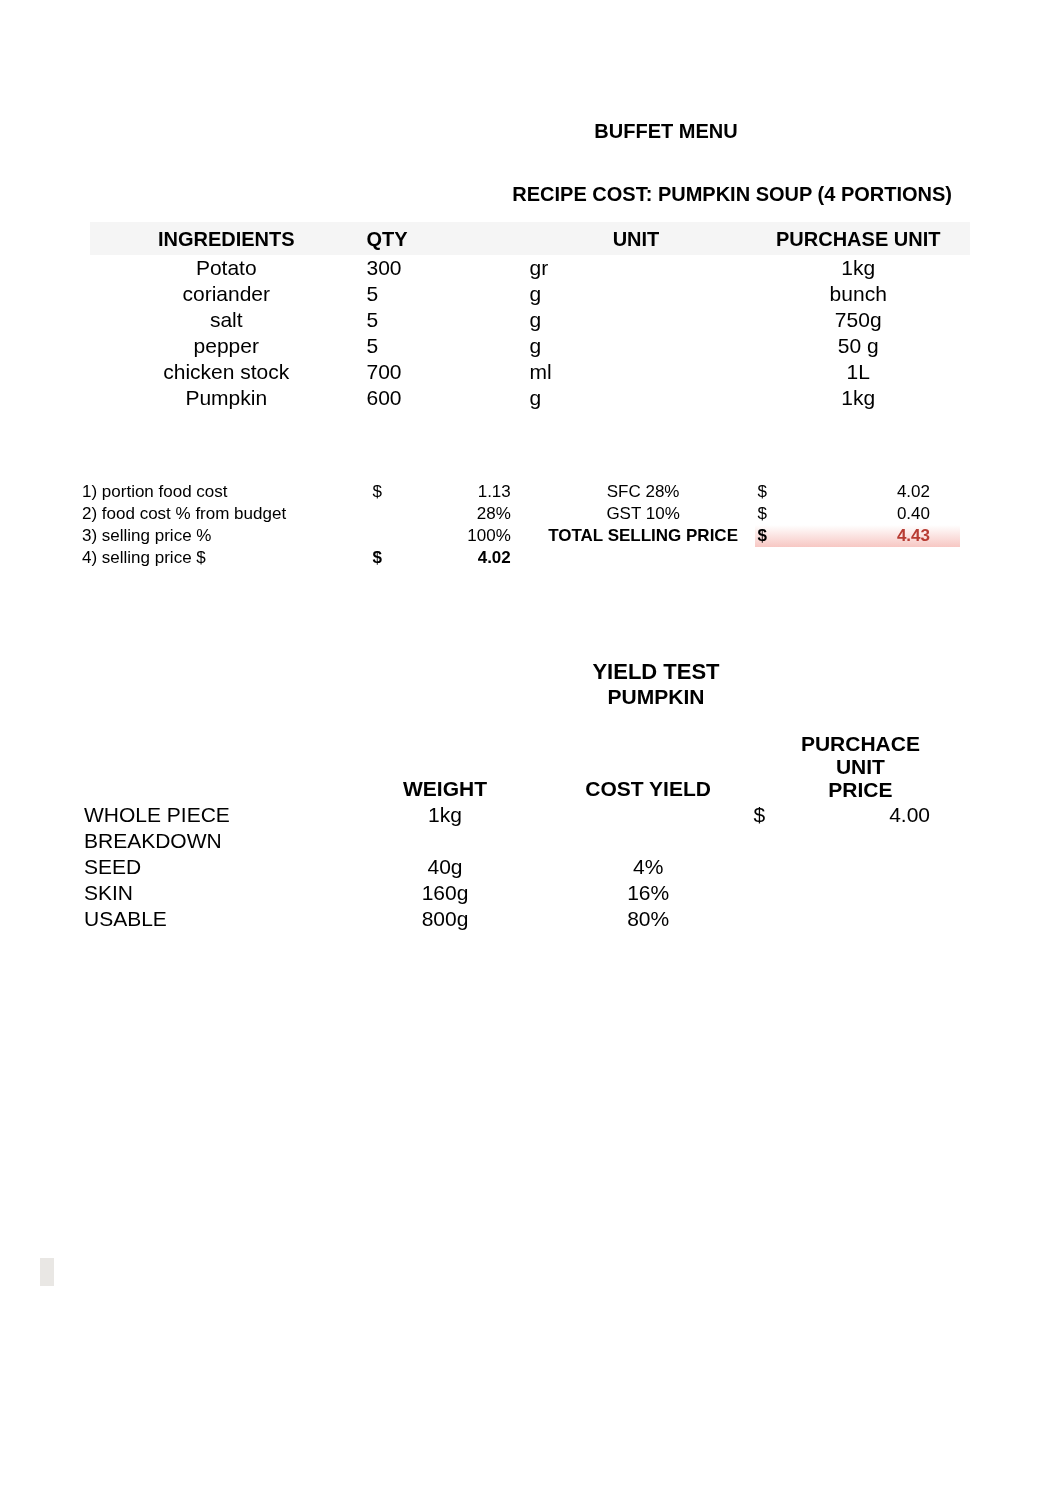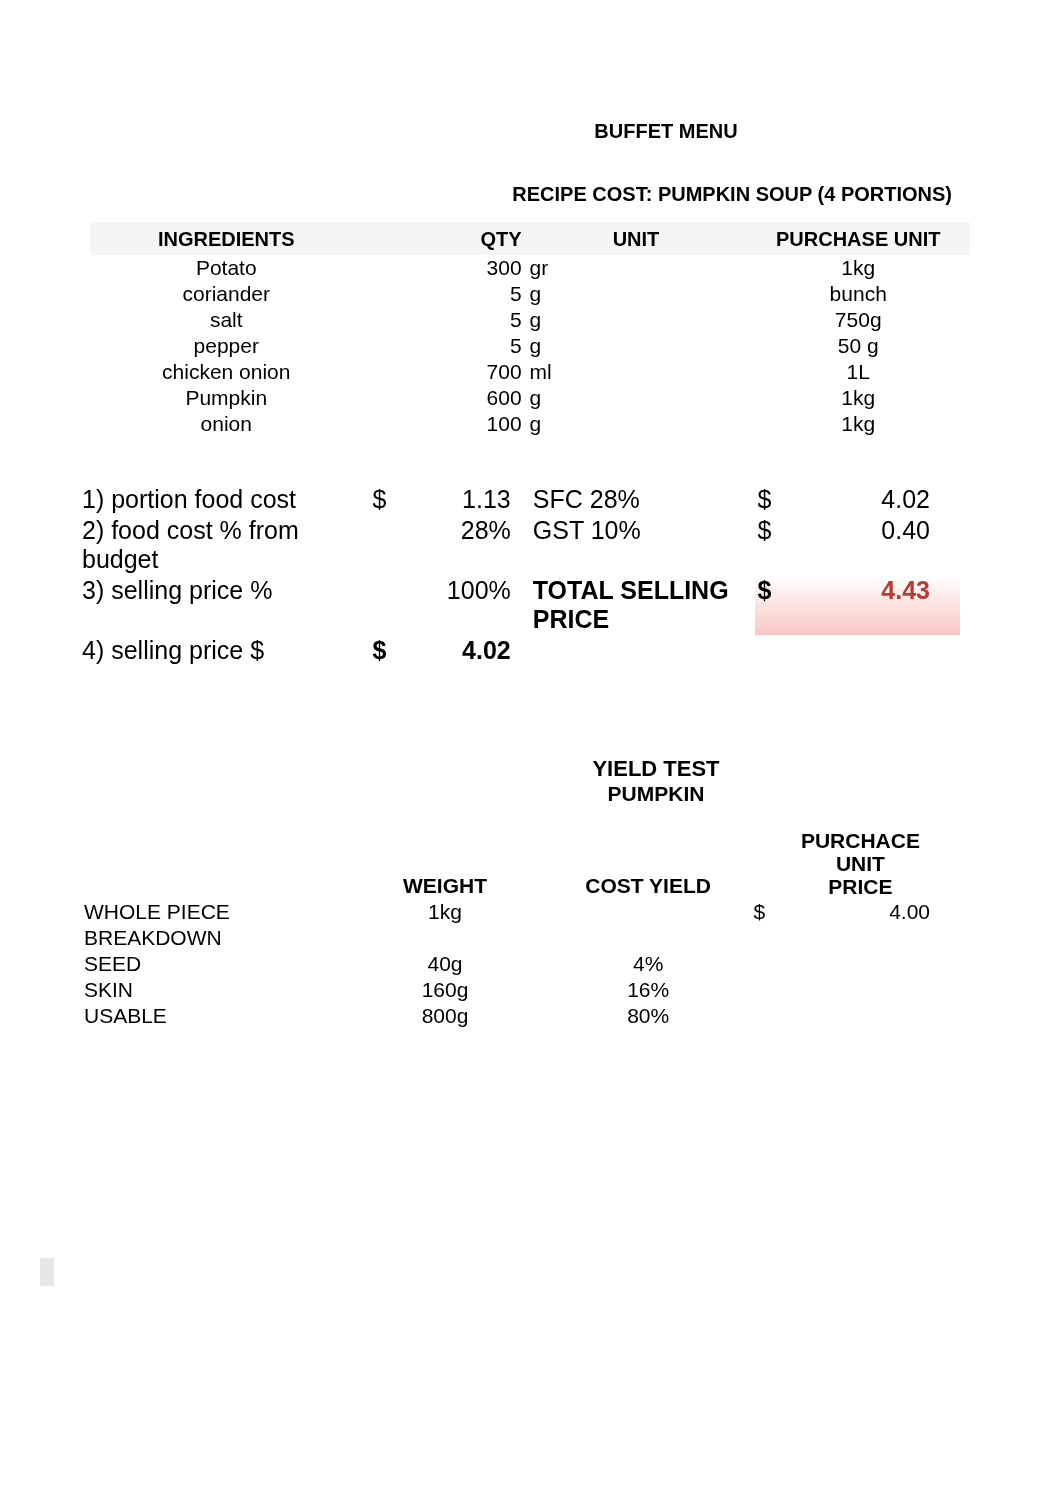--- a/index.html
+++ b/index.html
@@ -6,32 +6,32 @@
   .page{width:1062px;height:1506px;position:relative;padding:120px 90px 12px 80px;box-sizing:border-box}
   .title1{font-weight:700;text-align:center;font-size:20px;margin-left:280px;margin-bottom:40px}
   .title2{font-weight:700;text-align:right;font-size:20px;margin-right:20px;margin-bottom:16px}
   table{border-collapse:collapse;width:100%;font-size:21px}
   td,th{padding:1px 4px;vertical-align:top}
   .hrow th{font-weight:700;font-size:20px;border-bottom:1px solid #ddd;padding-bottom:4px}
   .ingr-table{margin-left:10px;width:880px}
   .ingr-table .hrow th{border:none}
   .ingr-table .hrow{background:#f5f5f5}
   .ingr-table .c1{width:270px;text-align:center}
-  .ingr-table .c2{width:160px;text-align:right}
+  .ingr-table .c2{width:160px;text-align:left}
   .ingr-table .c3{width:220px;}
   .ingr-table .c4{width:220px;text-align:center}
   .ingr-table tr:first-child td,.ingr-table tr:first-child th{padding-top:6px}
   .shade1{background:#efefef}
   .shade2{background:#f1f0ee}
-  .calc{margin-top:47px;width:880px;font-size:25px}
+  .calc{margin-top:70px;width:880px;font-size:17px}
   .calc td{padding:1px 2px}
   .calc .l{width:260px;text-align:left}
   .calc .cur{width:20px;text-align:left}
   .calc .v{width:100px;text-align:right;padding-right:18px}
-  .calc .lbl{width:200px;text-align:left;padding-left:4px}
+  .calc .lbl{width:200px;text-align:center;padding-left:4px}
   .calc .cur2{width:30px;text-align:left}
   .calc .v2{width:120px;text-align:right;padding-right:30px}
   .b{font-weight:700}
   .hlred{background:linear-gradient(#fff,#f7c7c3);}
   .redtxt{color:#b73c33;font-weight:700}
   .sec3{margin-top:90px}
   .yt1{font-weight:700;text-align:center;font-size:22px;margin-left:260px}
   .yt2{font-weight:700;text-align:center;font-size:21px;margin-left:260px;margin-bottom:22px}
   .ytable{width:880px;font-size:21px}
   .ytable td,.ytable th{padding:1px 4px}
@@ -80,34 +80,28 @@
           <td class="c3">g</td>
           <td class="c4">750g</td>
         </tr>
     <tr>
           <td class="c1">pepper</td>
           <td class="c2">5</td>
           <td class="c3">g</td>
           <td class="c4">50 g</td>
         </tr>
     <tr>
-          <td class="c1">chicken onion</td>
+          <td class="c1">chicken stock</td>
           <td class="c2">700</td>
           <td class="c3">ml</td>
           <td class="c4">1L</td>
         </tr>
     <tr>
           <td class="c1">Pumpkin</td>
           <td class="c2">600</td>
-          <td class="c3">g</td>
-          <td class="c4">1kg</td>
-        </tr>
-    <tr>
-          <td class="c1">onion</td>
-          <td class="c2">100</td>
           <td class="c3">g</td>
           <td class="c4">1kg</td>
         </tr>
   </tbody>
     </table>
 
   <table class="calc">
     <tbody>
         <tr>
       <td class="l">1) portion food cost</td>

